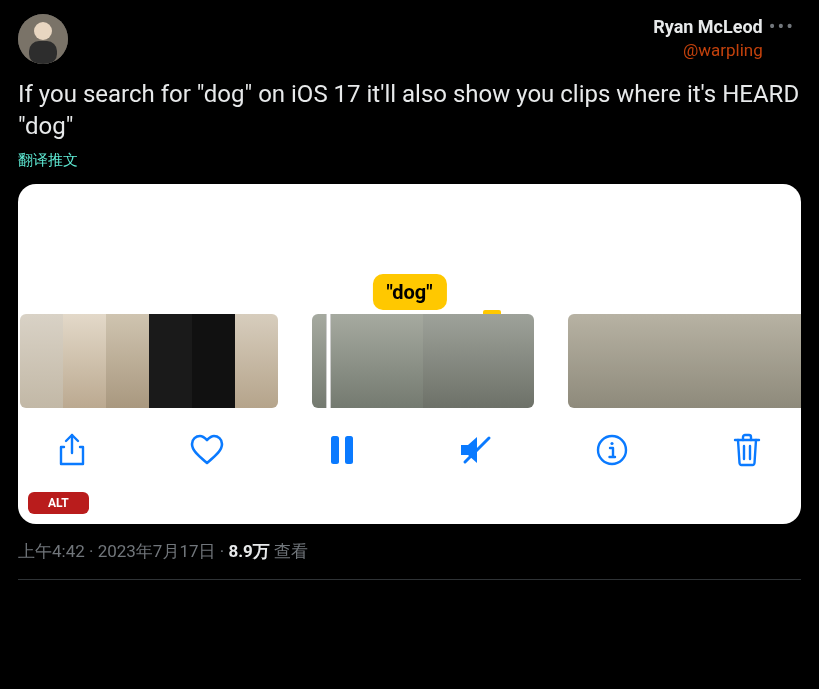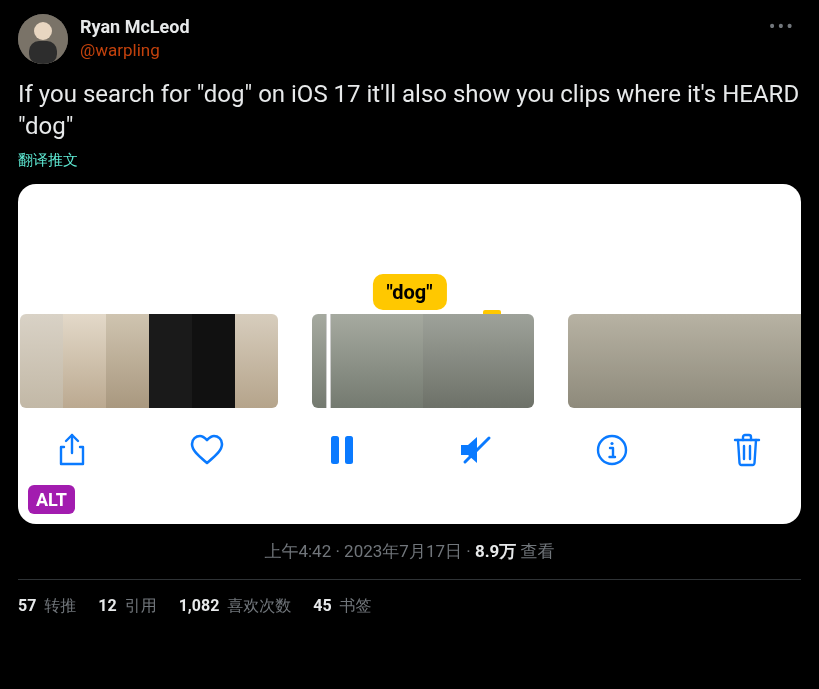--- a/index.html
+++ b/index.html
@@ -11,20 +11,21 @@
     color: #e7e9ea;
     overflow: hidden;
     position: relative;
   }
   .tweet {
     padding: 14px 18px 0 18px;
   }
   .header {
     display: flex;
     align-items: flex-start;
+    text-align: right;
   }
   .avatar {
     width: 50px;
     height: 50px;
     border-radius: 50%;
     background: #555;
     flex: 0 0 50px;
     margin-right: 12px;
     overflow: hidden;
   }
@@ -141,33 +142,32 @@
     align-items: center;
     justify-content: center;
     width: 40px;
     height: 40px;
   }
   .tb-btn svg { display:block; }
   .alt-badge {
     position: absolute;
     left: 10px;
     bottom: 10px;
-    background: #a21caf;
+    background: #b91c1c;
     color: #fff;
-    font-size: 18px;
+    font-size: 12px;
     font-weight: 700;
-    padding: 4px 8px;
+    padding: 4px 20px;
     border-radius: 6px;
     cursor: pointer;
   }
   .meta {
     color: #71767b;
     font-size: 17px;
     margin-top: 16px;
-    text-align: center;
   }
   .meta .views-count { color: #e7e9ea; font-weight: 700; }
   .divider {
     border: none;
     border-top: 1px solid #2f3336;
     margin: 16px 0 0 0;
   }
   .stats {
     display: flex;
     gap: 22px;
@@ -276,20 +276,14 @@
 
     <div class="alt-badge">ALT</div>
   </div>
 
   <div class="meta">
     <span>上午4:42</span><span> · </span><span>2023年7月17日</span><span> · </span><span class="views-count">8.9万</span><span> 查看</span>
   </div>
 
   <hr class="divider">
 
-  <div class="stats">
-    <span class="stat"><span class="stat-count">57</span><span> 转推</span></span>
-    <span class="stat"><span class="stat-count">12</span><span> 引用</span></span>
-    <span class="stat"><span class="stat-count">1,082</span><span> 喜欢次数</span></span>
-    <span class="stat"><span class="stat-count">45</span><span> 书签</span></span>
-  </div>
 
 </div>
 
 </body></html>

